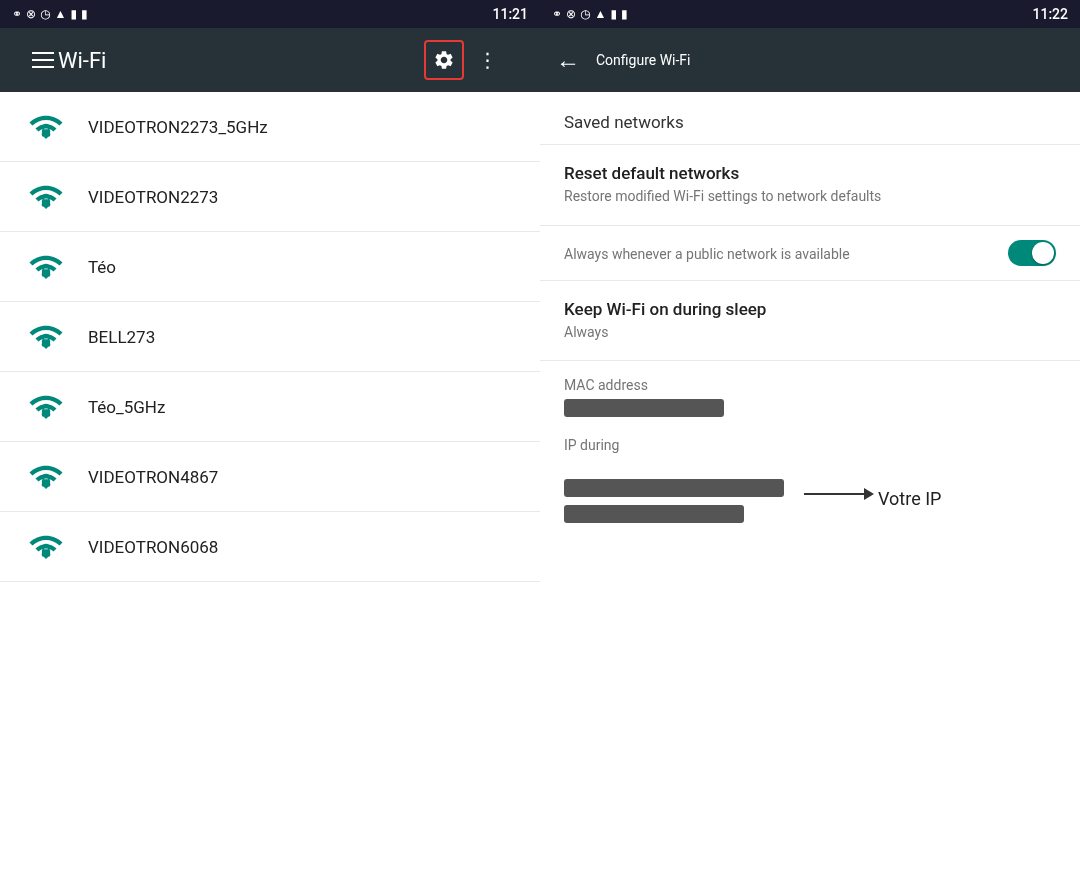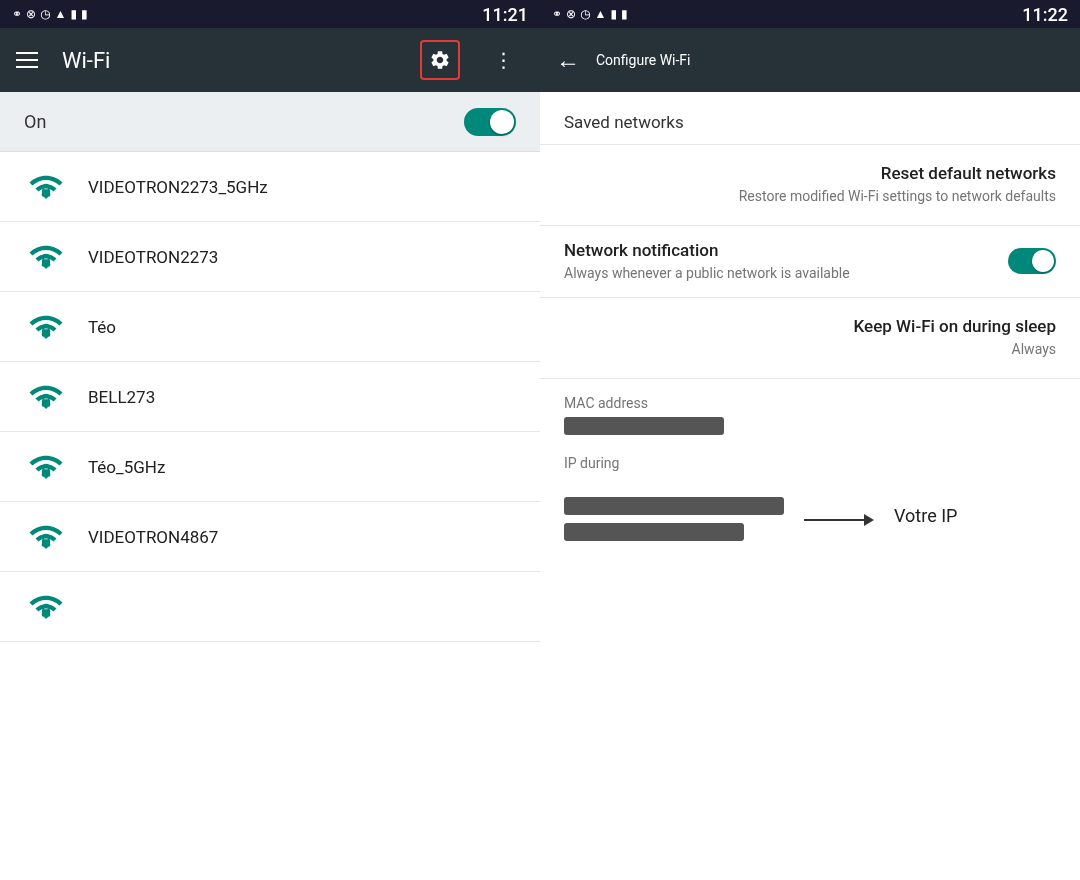--- a/index.html
+++ b/index.html
@@ -37,31 +37,31 @@
       font-size: 13px;
     }
     .status-bar .status-icons {
       display: flex;
       align-items: center;
       gap: 4px;
       font-size: 12px;
     }
     .status-bar .time {
       font-weight: 500;
-      font-size: 18px;
+      font-size: 14px;
     }
 
     
     .top-bar {
       height: 64px;
       background: #263238;
       display: flex;
       align-items: center;
-      padding: 0 16px;
-      gap: 24px;
+      padding: 0 32px;
+      gap: 4px;
       color: white;
     }
     .top-bar .title {
       font-size: 22px;
       font-weight: 400;
       flex: 1;
       color: white;
     }
     .top-bar .icon-btn {
       width: 40px;
@@ -178,21 +178,20 @@
     .settings-section-header {
       padding: 20px 9px 12px 24px;
       font-size: 17px;
       color: #333;
       border-bottom: 1px solid #e8e8e8;
     }
     .settings-item {
       padding: 18px 24px;
       border-bottom: 1px solid #e8e8e8;
       cursor: pointer;
-      text-align: right;
     }
     .settings-item .item-title {
       font-size: 17px;
       color: #212121;
       font-weight: 500;
     }
     .settings-item .item-subtitle {
       font-size: 14px;
       color: #757575;
       margin-top: 4px;
@@ -273,22 +272,22 @@
       display: flex;
       align-items: center;
     }
     .ip-blurred-block {
       display: flex;
       flex-direction: column;
       gap: 4px;
     }
     .votre-ip-arrow {
       display: flex;
-      align-items: flex-end;
-      gap: 20px;
+      align-items: flex-start;
+      gap: 4px;
       margin-left: 20px;
     }
     .arrow-line {
       display: flex;
       align-items: center;
     }
     .arrow-shaft {
       width: 60px;
       height: 2px;
       background: #333;
@@ -352,24 +351,20 @@
     </div>
     <div class="title">Wi-Fi</div>
     <div class="icon-btn highlighted" title="Settings">
       <svg width="22" height="22" viewBox="0 0 24 24" fill="white">
         <path d="M19.14,12.94c0.04-0.3,0.06-0.61,0.06-0.94c0-0.32-0.02-0.64-0.07-0.94l2.03-1.58c0.18-0.14,0.23-0.41,0.12-0.61 l-1.92-3.32c-0.12-0.22-0.37-0.29-0.59-0.22l-2.39,0.96c-0.5-0.38-1.03-0.7-1.62-0.94L14.4,2.81c-0.04-0.24-0.24-0.41-0.48-0.41 h-3.84c-0.24,0-0.43,0.17-0.47,0.41L9.25,5.35C8.66,5.59,8.12,5.92,7.63,6.29L5.24,5.33c-0.22-0.08-0.47,0-0.59,0.22L2.74,8.87 C2.62,9.08,2.66,9.34,2.86,9.48l2.03,1.58C4.84,11.36,4.8,11.69,4.8,12s0.02,0.64,0.07,0.94l-2.03,1.58 c-0.18,0.14-0.23,0.41-0.12,0.61l1.92,3.32c0.12,0.22,0.37,0.29,0.59,0.22l2.39-0.96c0.5,0.38,1.03,0.7,1.62,0.94l0.36,2.54 c0.05,0.24,0.24,0.41,0.48,0.41h3.84c0.24,0,0.44-0.17,0.47-0.41l0.36-2.54c0.59-0.24,1.13-0.56,1.62-0.94l2.39,0.96 c0.22,0.08,0.47,0,0.59-0.22l1.92-3.32c0.12-0.22,0.07-0.47-0.12-0.61L19.14,12.94z M12,15.6c-1.98,0-3.6-1.62-3.6-3.6 s1.62-3.6,3.6-3.6s3.6,1.62,3.6,3.6S13.98,15.6,12,15.6z"></path>
       </svg>
     </div>
     <div class="icon-btn more-dots">⋮</div>
   </div>
 
-  <div class="toggle-row">
-    <span class="label">On</span>
-    <div class="toggle"></div>
-  </div>
 
   <div class="network-list">
 
   <div class="network-item">
         <div class="network-icon">
           <svg width="36" height="36" viewBox="0 0 24 24" fill="#00897b">
             <path d="M1 9l2 2c4.97-4.97 13.03-4.97 18 0l2-2C16.93 2.93 7.08 2.93 1 9z"></path>
             <path d="M5 13l2 2c2.76-2.76 7.24-2.76 10 0l2-2C15.14 9.14 8.87 9.14 5 13z"></path>
             <path d="M9 17l3 3 3-3c-1.65-1.66-4.34-1.66-6 0z"></path>
             <g transform="translate(12, 14) scale(0.55)">
@@ -466,20 +461,23 @@
         <div class="network-icon">
           <svg width="36" height="36" viewBox="0 0 24 24" fill="#00897b">
             <path d="M1 9l2 2c4.97-4.97 13.03-4.97 18 0l2-2C16.93 2.93 7.08 2.93 1 9z"></path>
             <path d="M5 13l2 2c2.76-2.76 7.24-2.76 10 0l2-2C15.14 9.14 8.87 9.14 5 13z"></path>
             <path d="M9 17l3 3 3-3c-1.65-1.66-4.34-1.66-6 0z"></path>
             <g transform="translate(12, 14) scale(0.55)">
               <path d="M-3.5,-3 A3.5,3.5 0 0,1 3.5,-3 L3.5,0 L-3.5,0 Z" fill="none" stroke="#00897b" stroke-width="2"></path>
               <rect x="-5" y="0" width="10" height="8" rx="1" fill="#00897b"></rect>
             </g>
           </svg>
+        </div>
+        <div class="network-info">
+          <div class="network-name">VIDEOTRON6068</div>
         </div>
       </div>
     </div>
 </div>
 
 <div class="right-panel">
 
   <div class="status-bar">
     <div class="status-icons">
       <span>⚭</span>
@@ -503,21 +501,20 @@
       <span>Saved networks</span>
     </div>
 
     <div class="settings-item">
       <div class="item-title">Reset default networks</div>
       <div class="item-subtitle">Restore modified Wi-Fi settings to network defaults</div>
     </div>
 
     <div class="settings-item-row">
       <div class="item-info">
-        <div class="item-title">Network notification</div>
         <div class="item-subtitle">Always whenever a public network is available</div>
       </div>
       <div class="toggle-small"></div>
     </div>
 
     <div class="settings-item">
       <div class="item-title">Keep Wi-Fi on during sleep</div>
       <div class="item-subtitle">Always</div>
     </div>
 

